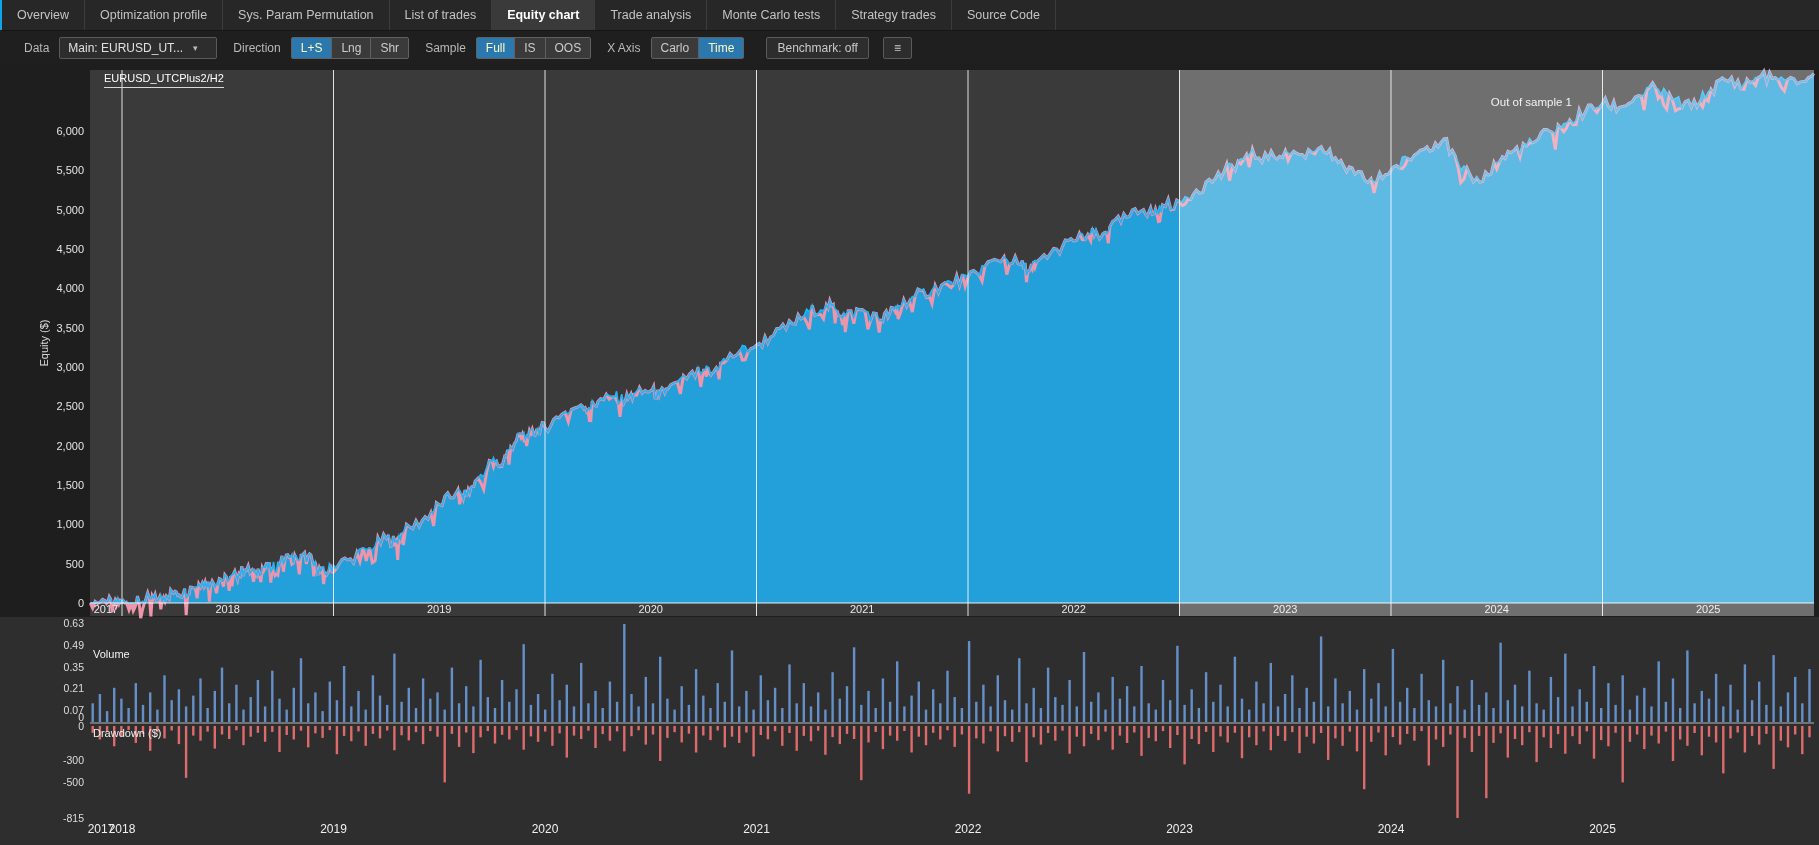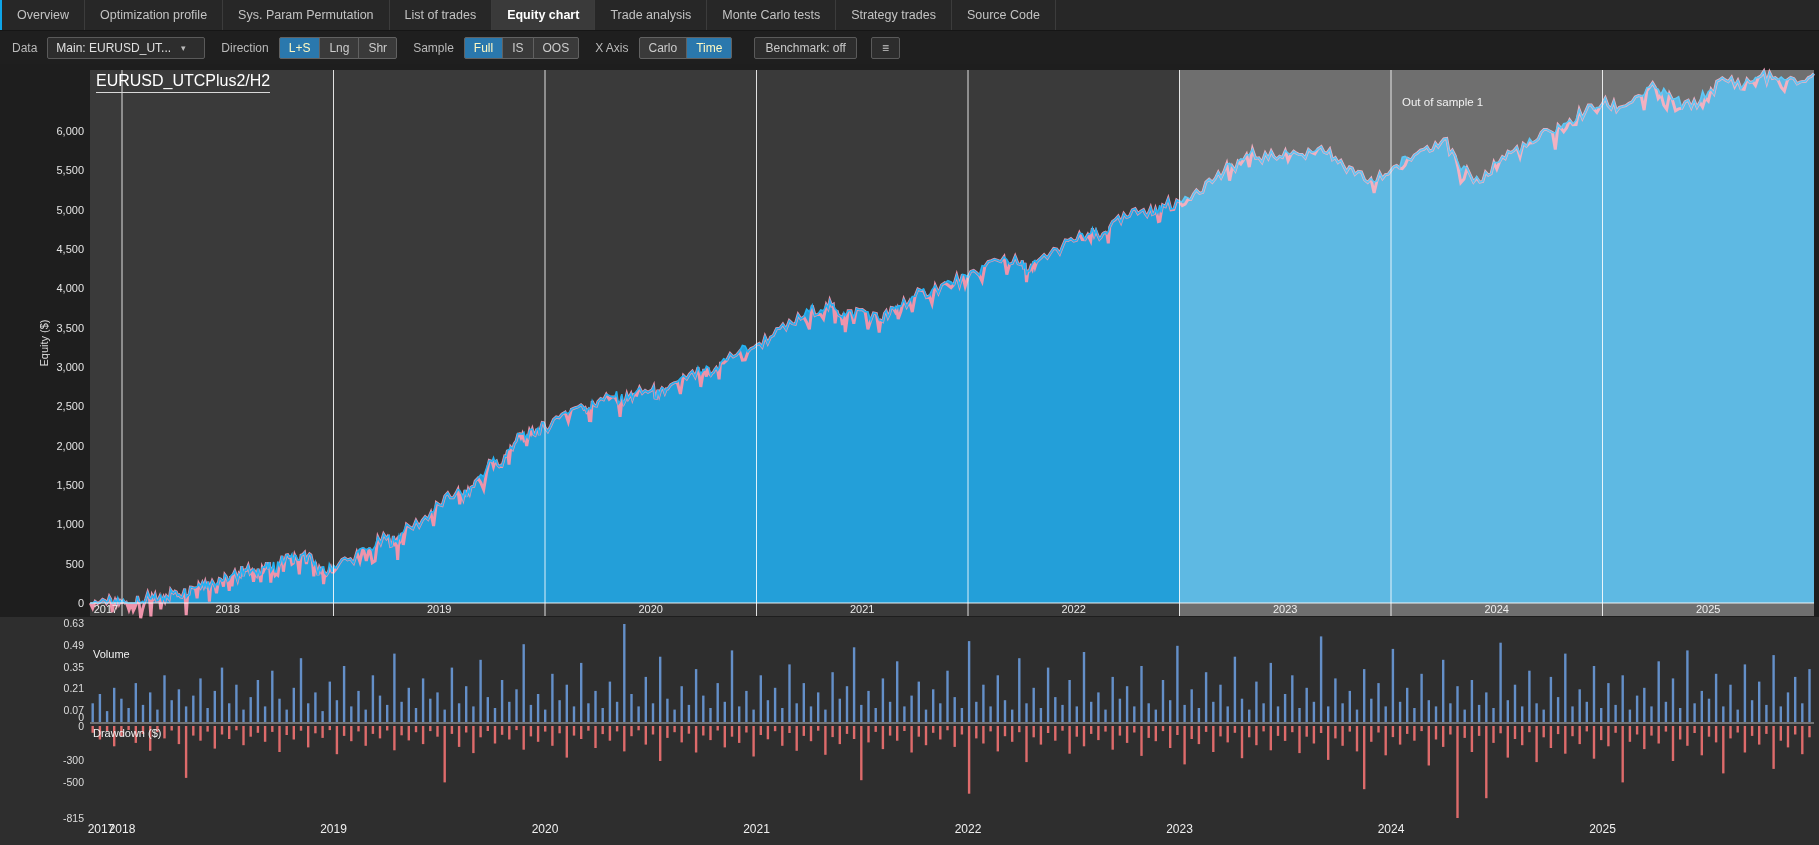--- a/index.html
+++ b/index.html
@@ -2,39 +2,39 @@
 <html><head>
 <meta charset="utf-8">
 <style>
   *{margin:0;padding:0;box-sizing:border-box}
   html,body{width:1819px;height:845px;overflow:hidden}
   body{background:#1e1e1e;font-family:"Liberation Sans",sans-serif;position:relative}
   .tabbar{position:relative;z-index:3;display:flex;height:31px;background:#272727;border-bottom:1px solid #161616}
   .tab{padding:0 15px;line-height:30px;font-size:12.5px;color:#c3c3c3;border-right:1px solid #3c3c3c;cursor:pointer;white-space:nowrap}
   .tab:first-child{border-left:2px solid #0ea5e9}
   .tab.active{background:#3a3a3a;color:#ffffff;font-weight:bold}
-  .toolbar{position:relative;z-index:3;display:flex;align-items:center;height:33px;background:#1f1f1f;padding-left:12px;gap:8px}
+  .toolbar{position:relative;z-index:3;display:flex;align-items:center;height:33px;background:#1f1f1f;padding-left:24px;gap:8px}
   .tlabel{font-size:12px;color:#b9b9b9;margin-right:2px}
   .select{display:flex;align-items:center;background:#2d2d2d;border:1px solid #5a5a5a;border-radius:2px;color:#e0e0e0;font-size:12px;padding:3px 8px;min-width:158px;justify-content:flex-start;margin-right:8px;cursor:pointer}
   .chev{font-size:9px;color:#bbbbbb;margin-left:10px}
   .btngroup{display:flex;margin-right:8px}
   .seg{font-family:inherit;font-size:12px;padding:3px 9px;background:#3a3a3a;color:#cccccc;border:1px solid #616161;margin-left:-1px;cursor:pointer}
   .seg:first-child{margin-left:0;border-radius:2px 0 0 2px}
   .seg:last-child{border-radius:0 2px 2px 0}
   .seg.on{background:#2a78ad;color:#fef9c3}
   .tbtn{font-family:inherit;font-size:12px;padding:3px 10px;background:#2d2d2d;color:#c9c9c9;border:1px solid #5a5a5a;border-radius:2px;cursor:pointer;margin-left:6px}
   #chart{position:absolute;left:0;top:0;z-index:0}
   svg text{font-family:"Liberation Sans",sans-serif}
   .ovl{position:absolute;z-index:1;color:#ffffff;white-space:nowrap}
-  #title{left:96px;top:72px;font-size:16px}
+  #title{left:104px;top:72px;font-size:11px}
   #title span{border-bottom:1px solid #d8d8d8;padding-bottom:3px}
   #ylab{left:44px;top:343px;transform:translate(-50%,-50%) rotate(-90deg);font-size:11px;color:#dcdcdc}
   #vlab{left:93px;top:648px;font-size:11px;color:#f0f0f0}
   #dlab{left:93px;top:727px;font-size:11px;color:#f0f0f0}
-  #ooslab{left:1402px;top:96px;width:170px;text-align:left;font-size:11.5px;color:#f2f2f2}
+  #ooslab{left:1402px;top:96px;width:170px;text-align:right;font-size:11.5px;color:#f2f2f2}
 </style>
 </head>
 <body>
 
 <svg id="chart" width="1819" height="845">
     <rect x="0" y="64" width="1819" height="781" fill="#1e1e1e"></rect>
     <rect x="0" y="617" width="1819" height="228" fill="#2e2e2e"></rect>
     <rect x="90" y="70" width="1724" height="546" fill="#3a3a3a"></rect>
     <path d="M90,603 L90.3,603.0 L92.7,608.2 L95.2,603.0 L97.7,603.4 L100.1,603.0 L102.6,603.0 L105.1,603.0 L106.5,603.4 L107.9,603.0 L109.3,603.0 L110.7,603.0 L112.1,608.0 L113.5,604.6 L115.0,603.0 L116.4,604.5 L117.8,603.0 L119.2,603.8 L120.6,603.0 L122.0,603.0 L123.4,603.0 L124.8,603.0 L126.2,603.0 L127.6,605.9 L129.0,610.1 L130.5,606.1 L131.9,605.4 L133.3,610.9 L134.7,608.0 L136.1,604.0 L137.5,603.0 L138.9,603.0 L140.7,603.6 L142.4,603.0 L144.2,603.6 L146.0,603.0 L147.7,603.0 L149.5,603.0 L150.9,603.0 L152.3,603.0 L153.7,603.0 L155.1,603.0 L156.5,603.0 L158.0,603.0 L159.4,603.0 L160.8,603.0 L162.2,603.0 L163.6,603.0 L165.0,603.0 L166.4,603.0 L167.8,603.0 L169.2,603.0 L170.6,603.0 L172.1,603.0 L173.5,603.0 L174.9,603.0 L176.3,603.0 L177.7,603.0 L179.1,603.0 L180.5,603.0 L181.9,603.0 L183.3,603.0 L184.7,603.0 L186.2,603.0 L187.6,603.0 L189.0,603.0 L190.4,603.0 L191.8,603.0 L193.6,603.0 L195.3,603.0 L197.1,603.0 L198.8,603.0 L200.6,603.0 L202.4,603.0 L203.8,603.0 L205.2,603.0 L206.6,603.0 L208.0,603.0 L209.4,603.0 L210.8,603.0 L212.2,603.0 L213.7,603.0 L215.1,603.0 L216.5,603.0 L217.9,603.0 L219.3,603.0 L220.7,603.0 L222.1,603.0 L223.5,603.0 L224.9,603.0 L226.3,603.0 L227.8,603.0 L229.2,603.0 L230.6,603.0 L232.0,603.0 L233.4,603.0 L234.8,603.0 L236.2,603.0 L237.6,603.0 L239.0,603.0 L240.4,603.0 L241.8,603.0 L243.3,603.0 L244.7,603.0 L246.4,603.0 L248.2,603.0 L250.0,603.0 L251.7,603.0 L253.5,603.0 L255.2,603.0 L256.7,603.0 L258.1,603.0 L259.5,603.0 L260.9,603.0 L262.3,603.0 L263.7,603.0 L265.1,603.0 L266.5,603.0 L267.9,603.0 L269.3,603.0 L270.8,603.0 L272.2,603.0 L273.6,603.0 L275.0,603.0 L276.4,603.0 L277.8,603.0 L279.2,603.0 L280.6,603.0 L282.0,603.0 L283.4,603.0 L284.9,603.0 L286.3,603.0 L287.7,603.0 L289.1,603.0 L290.5,603.0 L291.9,603.0 L293.3,603.0 L294.7,603.0 L296.1,603.0 L297.5,603.0 L299.3,603.0 L301.1,603.0 L302.8,603.0 L304.6,603.0 L306.4,603.0 L308.1,603.0 L309.5,603.0 L310.9,603.0 L312.4,603.0 L313.8,603.0 L315.2,603.0 L316.6,603.0 L318.0,603.0 L319.4,603.0 L320.8,603.0 L322.2,603.0 L323.6,603.0 L325.0,603.0 L326.5,603.0 L327.9,603.0 L329.3,603.0 L330.7,603.0 L332.1,603.0 L333.5,603.0 L336.3,603.0 L339.1,603.0 L342.0,603.0 L344.8,603.0 L347.6,603.0 L350.4,603.0 L353.6,603.0 L356.8,603.0 L359.9,603.0 L363.1,603.0 L366.3,603.0 L369.5,603.0 L372.3,603.0 L375.1,603.0 L377.9,603.0 L380.7,603.0 L383.6,603.0 L386.4,603.0 L387.8,603.0 L389.2,603.0 L390.6,603.0 L392.0,603.0 L393.4,603.0 L394.8,603.0 L396.2,603.0 L397.7,603.0 L399.1,603.0 L400.5,603.0 L401.9,603.0 L403.3,603.0 L406.5,603.0 L409.6,603.0 L412.8,603.0 L416.0,603.0 L419.2,603.0 L422.3,603.0 L425.2,603.0 L428.0,603.0 L430.8,603.0 L433.6,603.0 L436.4,603.0 L439.3,603.0 L442.1,603.0 L444.9,603.0 L447.7,603.0 L450.5,603.0 L453.3,603.0 L456.2,603.0 L457.9,603.0 L459.7,603.0 L461.5,603.0 L463.2,603.0 L465.0,603.0 L466.7,603.0 L468.2,603.0 L469.6,603.0 L471.0,603.0 L472.4,603.0 L473.8,603.0 L475.2,603.0 L478.0,603.0 L480.8,603.0 L483.7,603.0 L486.5,603.0 L489.3,603.0 L492.1,603.0 L493.5,603.0 L494.9,603.0 L496.4,603.0 L497.8,603.0 L499.2,603.0 L500.6,603.0 L502.0,603.0 L503.4,603.0 L504.8,603.0 L506.2,603.0 L507.6,603.0 L509.0,603.0 L510.8,603.0 L512.6,603.0 L514.3,603.0 L516.1,603.0 L517.9,603.0 L519.6,603.0 L521.0,603.0 L522.4,603.0 L523.9,603.0 L525.3,603.0 L526.7,603.0 L528.1,603.0 L529.5,603.0 L530.9,603.0 L532.3,603.0 L533.7,603.0 L535.1,603.0 L536.5,603.0 L538.0,603.0 L539.4,603.0 L540.8,603.0 L542.2,603.0 L543.6,603.0 L545.0,603.0 L547.8,603.0 L550.6,603.0 L553.5,603.0 L556.3,603.0 L559.1,603.0 L561.9,603.0 L565.1,603.0 L568.3,603.0 L571.4,603.0 L574.6,603.0 L577.8,603.0 L581.0,603.0 L582.4,603.0 L583.8,603.0 L585.2,603.0 L586.6,603.0 L588.0,603.0 L589.4,603.0 L590.8,603.0 L592.2,603.0 L593.6,603.0 L595.1,603.0 L596.5,603.0 L597.9,603.0 L600.7,603.0 L603.5,603.0 L606.3,603.0 L609.2,603.0 L612.0,603.0 L614.8,603.0 L616.6,603.0 L618.3,603.0 L620.1,603.0 L621.8,603.0 L623.6,603.0 L625.4,603.0 L626.8,603.0 L628.2,603.0 L629.6,603.0 L631.0,603.0 L632.4,603.0 L633.8,603.0 L636.7,603.0 L639.5,603.0 L642.3,603.0 L645.1,603.0 L647.9,603.0 L650.8,603.0 L652.2,603.0 L653.6,603.0 L655.0,603.0 L656.4,603.0 L657.8,603.0 L659.2,603.0 L660.6,603.0 L662.0,603.0 L663.4,603.0 L664.8,603.0 L666.3,603.0 L667.7,603.0 L670.8,603.0 L674.0,603.0 L677.2,603.0 L680.4,603.0 L683.5,603.0 L686.7,603.0 L689.5,603.0 L692.3,603.0 L695.2,603.0 L698.0,603.0 L700.8,603.0 L703.6,603.0 L705.0,603.0 L706.4,603.0 L707.9,603.0 L709.3,603.0 L710.7,603.0 L712.1,603.0 L713.5,603.0 L714.9,603.0 L716.3,603.0 L717.7,603.0 L719.1,603.0 L720.5,603.0 L723.7,603.0 L726.9,603.0 L730.1,603.0 L733.2,603.0 L736.4,603.0 L739.6,603.0 L742.4,603.0 L745.2,603.0 L748.0,603.0 L750.9,603.0 L753.7,603.0 L756.5,603.0 L759.3,603.0 L762.1,603.0 L765.0,603.0 L767.8,603.0 L770.6,603.0 L773.4,603.0 L776.6,603.0 L779.8,603.0 L782.9,603.0 L786.1,603.0 L789.3,603.0 L792.5,603.0 L795.3,603.0 L798.1,603.0 L800.9,603.0 L803.7,603.0 L806.6,603.0 L809.4,603.0 L812.2,603.0 L815.0,603.0 L817.8,603.0 L820.7,603.0 L823.5,603.0 L826.3,603.0 L828.1,603.0 L829.8,603.0 L831.6,603.0 L833.3,603.0 L835.1,603.0 L836.9,603.0 L838.3,603.0 L839.7,603.0 L841.1,603.0 L842.5,603.0 L843.9,603.0 L845.3,603.0 L848.2,603.0 L851.0,603.0 L853.8,603.0 L856.6,603.0 L859.4,603.0 L862.3,603.0 L865.1,603.0 L867.9,603.0 L870.7,603.0 L873.5,603.0 L876.3,603.0 L879.2,603.0 L880.9,603.0 L882.7,603.0 L884.5,603.0 L886.2,603.0 L888.0,603.0 L889.7,603.0 L891.2,603.0 L892.6,603.0 L894.0,603.0 L895.4,603.0 L896.8,603.0 L898.2,603.0 L901.0,603.0 L903.8,603.0 L906.7,603.0 L909.5,603.0 L912.3,603.0 L915.1,603.0 L917.9,603.0 L920.8,603.0 L923.6,603.0 L926.4,603.0 L929.2,603.0 L932.0,603.0 L935.2,603.0 L938.4,603.0 L941.6,603.0 L944.7,603.0 L947.9,603.0 L951.1,603.0 L953.9,603.0 L956.7,603.0 L959.5,603.0 L962.4,603.0 L965.2,603.0 L968.0,603.0 L970.8,603.0 L973.6,603.0 L976.5,603.0 L979.3,603.0 L982.1,603.0 L984.9,603.0 L988.1,603.0 L991.3,603.0 L994.4,603.0 L997.6,603.0 L1000.8,603.0 L1004.0,603.0 L1006.8,603.0 L1009.6,603.0 L1012.4,603.0 L1015.2,603.0 L1018.1,603.0 L1020.9,603.0 L1022.3,603.0 L1023.7,603.0 L1025.1,603.0 L1026.5,603.0 L1027.9,603.0 L1029.3,603.0 L1030.7,603.0 L1032.2,603.0 L1033.6,603.0 L1035.0,603.0 L1036.4,603.0 L1037.8,603.0 L1041.0,603.0 L1044.1,603.0 L1047.3,603.0 L1050.5,603.0 L1053.7,603.0 L1056.8,603.0 L1059.7,603.0 L1062.5,603.0 L1065.3,603.0 L1068.1,603.0 L1070.9,603.0 L1073.8,603.0 L1076.6,603.0 L1079.4,603.0 L1082.2,603.0 L1085.0,603.0 L1087.8,603.0 L1090.7,603.0 L1092.4,603.0 L1094.2,603.0 L1096.0,603.0 L1097.7,603.0 L1099.5,603.0 L1101.2,603.0 L1102.7,603.0 L1104.1,603.0 L1105.5,603.0 L1106.9,603.0 L1108.3,603.0 L1109.7,603.0 L1112.5,603.0 L1115.3,603.0 L1118.2,603.0 L1121.0,603.0 L1123.8,603.0 L1126.6,603.0 L1129.4,603.0 L1132.3,603.0 L1135.1,603.0 L1137.9,603.0 L1140.7,603.0 L1143.5,603.0 L1145.3,603.0 L1147.1,603.0 L1148.8,603.0 L1150.6,603.0 L1152.4,603.0 L1154.1,603.0 L1155.5,603.0 L1156.9,603.0 L1158.4,603.0 L1159.8,603.0 L1161.2,603.0 L1162.6,603.0 L1165.4,603.0 L1168.2,603.0 L1171.0,603.0 L1173.9,603.0 L1176.7,603.0 L1179.5,603.0 L1182.3,603.0 L1185.1,603.0 L1188.0,603.0 L1190.8,603.0 L1193.6,603.0 L1196.4,603.0 L1199.6,603.0 L1202.8,603.0 L1205.9,603.0 L1209.1,603.0 L1212.3,603.0 L1215.5,603.0 L1218.3,603.0 L1221.1,603.0 L1223.9,603.0 L1226.7,603.0 L1229.6,603.0 L1232.4,603.0 L1235.2,603.0 L1238.0,603.0 L1240.8,603.0 L1243.7,603.0 L1246.5,603.0 L1249.3,603.0 L1252.5,603.0 L1255.6,603.0 L1258.8,603.0 L1262.0,603.0 L1265.2,603.0 L1268.3,603.0 L1271.2,603.0 L1274.0,603.0 L1276.8,603.0 L1279.6,603.0 L1282.4,603.0 L1285.3,603.0 L1288.1,603.0 L1290.9,603.0 L1293.7,603.0 L1296.5,603.0 L1299.3,603.0 L1302.2,603.0 L1305.3,603.0 L1308.5,603.0 L1311.7,603.0 L1314.9,603.0 L1318.0,603.0 L1321.2,603.0 L1324.0,603.0 L1326.8,603.0 L1329.7,603.0 L1332.5,603.0 L1335.3,603.0 L1338.1,603.0 L1340.9,603.0 L1343.8,603.0 L1346.6,603.0 L1349.4,603.0 L1352.2,603.0 L1355.0,603.0 L1358.2,603.0 L1361.4,603.0 L1364.6,603.0 L1367.7,603.0 L1370.9,603.0 L1374.1,603.0 L1376.9,603.0 L1379.7,603.0 L1382.5,603.0 L1385.4,603.0 L1388.2,603.0 L1391.0,603.0 L1393.8,603.0 L1396.6,603.0 L1399.5,603.0 L1402.3,603.0 L1405.1,603.0 L1407.9,603.0 L1411.1,603.0 L1414.3,603.0 L1417.4,603.0 L1420.6,603.0 L1423.8,603.0 L1427.0,603.0 L1429.8,603.0 L1432.6,603.0 L1435.4,603.0 L1438.2,603.0 L1441.1,603.0 L1443.9,603.0 L1446.7,603.0 L1449.5,603.0 L1452.3,603.0 L1455.2,603.0 L1458.0,603.0 L1460.8,603.0 L1464.0,603.0 L1467.1,603.0 L1470.3,603.0 L1473.5,603.0 L1476.7,603.0 L1479.8,603.0 L1482.7,603.0 L1485.5,603.0 L1488.3,603.0 L1491.1,603.0 L1493.9,603.0 L1496.8,603.0 L1499.6,603.0 L1502.4,603.0 L1505.2,603.0 L1508.0,603.0 L1510.8,603.0 L1513.7,603.0 L1516.8,603.0 L1520.0,603.0 L1523.2,603.0 L1526.4,603.0 L1529.5,603.0 L1532.7,603.0 L1535.5,603.0 L1538.3,603.0 L1541.2,603.0 L1544.0,603.0 L1546.8,603.0 L1549.6,603.0 L1552.4,603.0 L1555.3,603.0 L1558.1,603.0 L1560.9,603.0 L1563.7,603.0 L1566.5,603.0 L1569.7,603.0 L1572.9,603.0 L1576.1,603.0 L1579.2,603.0 L1582.4,603.0 L1585.6,603.0 L1588.4,603.0 L1591.2,603.0 L1594.0,603.0 L1596.9,603.0 L1599.7,603.0 L1602.5,603.0 L1605.3,603.0 L1608.1,603.0 L1611.0,603.0 L1613.8,603.0 L1616.6,603.0 L1619.4,603.0 L1622.6,603.0 L1625.8,603.0 L1628.9,603.0 L1632.1,603.0 L1635.3,603.0 L1638.5,603.0 L1641.3,603.0 L1644.1,603.0 L1646.9,603.0 L1649.7,603.0 L1652.6,603.0 L1655.4,603.0 L1658.2,603.0 L1661.0,603.0 L1663.8,603.0 L1666.7,603.0 L1669.5,603.0 L1672.3,603.0 L1675.5,603.0 L1678.6,603.0 L1681.8,603.0 L1685.0,603.0 L1688.2,603.0 L1691.3,603.0 L1694.2,603.0 L1697.0,603.0 L1699.8,603.0 L1702.6,603.0 L1705.4,603.0 L1708.3,603.0 L1711.1,603.0 L1713.9,603.0 L1716.7,603.0 L1719.5,603.0 L1722.3,603.0 L1725.2,603.0 L1728.3,603.0 L1731.5,603.0 L1734.7,603.0 L1737.9,603.0 L1741.0,603.0 L1744.2,603.0 L1747.0,603.0 L1749.8,603.0 L1752.7,603.0 L1755.5,603.0 L1758.3,603.0 L1761.1,603.0 L1763.9,603.0 L1766.8,603.0 L1769.6,603.0 L1772.4,603.0 L1775.2,603.0 L1778.0,603.0 L1781.2,603.0 L1784.4,603.0 L1787.6,603.0 L1790.7,603.0 L1793.9,603.0 L1797.1,603.0 L1799.9,603.0 L1802.7,603.0 L1805.5,603.0 L1808.4,603.0 L1811.2,603.0 L1814.0,603.0 L1814,603 Z" fill="#ee94ab"></path>
     <path d="M90,603 L90.3,603.0 L92.7,603.0 L95.2,601.5 L97.7,603.0 L100.1,602.0 L102.6,599.4 L105.1,600.6 L106.5,603.0 L107.9,601.5 L109.3,596.7 L110.7,599.2 L112.1,603.0 L113.5,603.0 L115.0,600.2 L116.4,603.0 L117.8,598.0 L119.2,603.0 L120.6,600.8 L122.0,602.2 L123.4,599.6 L124.8,602.8 L126.2,602.2 L127.6,603.0 L129.0,603.0 L130.5,603.0 L131.9,603.0 L133.3,603.0 L134.7,603.0 L136.1,603.0 L137.5,596.1 L138.9,601.4 L140.7,603.0 L142.4,601.4 L144.2,603.0 L146.0,598.4 L147.7,592.7 L149.5,598.3 L150.9,599.0 L152.3,595.7 L153.7,598.2 L155.1,594.4 L156.5,600.8 L158.0,600.6 L159.4,597.4 L160.8,595.3 L162.2,601.0 L163.6,597.3 L165.0,601.2 L166.4,595.9 L167.8,597.6 L169.2,599.2 L170.6,589.6 L172.1,592.1 L173.5,593.2 L174.9,591.2 L176.3,591.9 L177.7,595.4 L179.1,594.8 L180.5,596.9 L181.9,597.3 L183.3,593.6 L184.7,588.6 L186.2,597.5 L187.6,595.6 L189.0,594.7 L190.4,587.1 L191.8,587.3 L193.6,587.9 L195.3,587.9 L197.1,586.6 L198.8,584.0 L200.6,587.4 L202.4,582.5 L203.8,586.8 L205.2,582.1 L206.6,588.1 L208.0,581.7 L209.4,588.5 L210.8,584.9 L212.2,580.9 L213.7,583.7 L215.1,586.9 L216.5,583.5 L217.9,584.8 L219.3,578.6 L220.7,579.2 L222.1,581.2 L223.5,580.5 L224.9,574.8 L226.3,576.6 L227.8,581.0 L229.2,579.7 L230.6,576.2 L232.0,574.7 L233.4,574.1 L234.8,571.0 L236.2,575.5 L237.6,580.1 L239.0,573.8 L240.4,575.7 L241.8,566.3 L243.3,576.2 L244.7,570.0 L246.4,570.4 L248.2,565.8 L250.0,573.1 L251.7,570.6 L253.5,569.2 L255.2,572.3 L256.7,575.1 L258.1,568.7 L259.5,575.3 L260.9,574.5 L262.3,567.7 L263.7,566.8 L265.1,567.6 L266.5,562.4 L267.9,569.2 L269.3,562.2 L270.8,571.7 L272.2,569.2 L273.6,562.0 L275.0,571.8 L276.4,571.9 L277.8,561.5 L279.2,565.7 L280.6,562.1 L282.0,555.8 L283.4,563.4 L284.9,560.6 L286.3,555.0 L287.7,554.7 L289.1,557.4 L290.5,557.0 L291.9,554.3 L293.3,563.2 L294.7,555.3 L296.1,555.6 L297.5,560.1 L299.3,560.2 L301.1,555.2 L302.8,554.6 L304.6,552.6 L306.4,561.8 L308.1,555.8 L309.5,553.8 L310.9,554.9 L312.4,561.2 L313.8,565.0 L315.2,561.8 L316.6,569.2 L318.0,575.1 L319.4,567.8 L320.8,570.9 L322.2,566.9 L323.6,566.8 L325.0,573.1 L326.5,574.9 L327.9,572.6 L329.3,564.0 L330.7,567.2 L332.1,571.9 L333.5,565.2 L336.3,568.2 L339.1,563.7 L342.0,559.3 L344.8,557.9 L347.6,559.9 L350.4,558.9 L353.6,563.1 L356.8,552.5 L359.9,548.9 L363.1,547.8 L366.3,549.8 L369.5,547.9 L372.3,550.4 L375.1,546.2 L377.9,537.3 L380.7,543.6 L383.6,534.1 L386.4,538.5 L387.8,536.5 L389.2,535.4 L390.6,546.3 L392.0,545.9 L393.4,536.0 L394.8,541.6 L396.2,540.6 L397.7,543.1 L399.1,535.5 L400.5,539.4 L401.9,533.0 L403.3,532.2 L406.5,524.3 L409.6,526.7 L412.8,528.8 L416.0,520.6 L419.2,526.7 L422.3,520.4 L425.2,516.7 L428.0,519.3 L430.8,512.3 L433.6,511.5 L436.4,502.7 L439.3,504.7 L442.1,505.6 L444.9,495.9 L447.7,492.8 L450.5,497.8 L453.3,497.7 L456.2,492.9 L457.9,489.5 L459.7,490.4 L461.5,493.7 L463.2,498.9 L465.0,490.0 L466.7,496.8 L468.2,489.6 L469.6,493.3 L471.0,487.3 L472.4,486.5 L473.8,486.3 L475.2,481.1 L478.0,478.1 L480.8,474.6 L483.7,476.6 L486.5,468.0 L489.3,460.5 L492.1,461.4 L493.5,457.7 L494.9,462.0 L496.4,460.4 L497.8,465.3 L499.2,466.7 L500.6,465.3 L502.0,466.0 L503.4,461.2 L504.8,455.9 L506.2,456.1 L507.6,450.1 L509.0,449.6 L510.8,447.1 L512.6,449.2 L514.3,443.6 L516.1,441.1 L517.9,433.4 L519.6,433.9 L521.0,434.0 L522.4,434.1 L523.9,432.5 L525.3,438.7 L526.7,435.2 L528.1,437.8 L529.5,430.4 L530.9,429.3 L532.3,429.3 L533.7,434.4 L535.1,435.2 L536.5,429.9 L538.0,428.1 L539.4,435.1 L540.8,427.5 L542.2,422.4 L543.6,422.7 L545.0,427.6 L547.8,431.4 L550.6,426.2 L553.5,419.4 L556.3,417.0 L559.1,417.7 L561.9,414.2 L565.1,412.2 L568.3,413.8 L571.4,409.3 L574.6,408.0 L577.8,407.0 L581.0,404.8 L582.4,406.1 L583.8,408.9 L585.2,407.8 L586.6,411.7 L588.0,409.3 L589.4,407.9 L590.8,408.6 L592.2,401.1 L593.6,404.4 L595.1,405.8 L596.5,406.0 L597.9,401.6 L600.7,398.5 L603.5,399.8 L606.3,394.3 L609.2,395.6 L612.0,396.9 L614.8,396.9 L616.6,391.3 L618.3,403.8 L620.1,401.1 L621.8,394.2 L623.6,403.8 L625.4,400.0 L626.8,394.2 L628.2,398.7 L629.6,396.4 L631.0,393.7 L632.4,398.9 L633.8,394.5 L636.7,391.0 L639.5,387.6 L642.3,393.2 L645.1,390.4 L647.9,392.3 L650.8,390.6 L652.2,389.7 L653.6,386.5 L655.0,398.0 L656.4,398.3 L657.8,389.8 L659.2,395.3 L660.6,390.3 L662.0,387.9 L663.4,388.6 L664.8,393.0 L666.3,388.9 L667.7,389.0 L670.8,384.6 L674.0,382.8 L677.2,382.0 L680.4,378.2 L683.5,375.6 L686.7,378.8 L689.5,374.0 L692.3,371.2 L695.2,376.8 L698.0,367.3 L700.8,373.8 L703.6,370.1 L705.0,370.0 L706.4,366.3 L707.9,367.2 L709.3,369.5 L710.7,375.3 L712.1,373.3 L713.5,372.2 L714.9,369.5 L716.3,367.6 L717.7,370.4 L719.1,368.1 L720.5,363.1 L723.7,358.8 L726.9,360.0 L730.1,353.6 L733.2,356.8 L736.4,355.1 L739.6,351.3 L742.4,345.4 L745.2,346.1 L748.0,351.9 L750.9,348.6 L753.7,347.5 L756.5,345.0 L759.3,343.4 L762.1,346.8 L765.0,336.5 L767.8,343.3 L770.6,337.0 L773.4,335.5 L776.6,328.6 L779.8,328.3 L782.9,324.1 L786.1,329.2 L789.3,320.7 L792.5,323.7 L795.3,324.2 L798.1,314.6 L800.9,318.9 L803.7,317.0 L806.6,309.1 L809.4,311.9 L812.2,305.3 L815.0,315.5 L817.8,314.2 L820.7,309.9 L823.5,310.8 L826.3,304.9 L828.1,308.4 L829.8,300.7 L831.6,305.6 L833.3,304.4 L835.1,309.0 L836.9,310.4 L838.3,314.7 L839.7,315.9 L841.1,316.3 L842.5,318.0 L843.9,313.0 L845.3,315.9 L848.2,310.8 L851.0,310.7 L853.8,317.4 L856.6,308.8 L859.4,309.7 L862.3,309.6 L865.1,311.7 L867.9,311.8 L870.7,320.6 L873.5,313.0 L876.3,313.5 L879.2,319.8 L880.9,320.4 L882.7,321.5 L884.5,313.4 L886.2,310.9 L888.0,317.2 L889.7,313.5 L891.2,307.4 L892.6,307.6 L894.0,309.2 L895.4,306.5 L896.8,308.7 L898.2,305.6 L901.0,306.1 L903.8,299.6 L906.7,306.7 L909.5,301.4 L912.3,296.4 L915.1,296.2 L917.9,289.1 L920.8,290.4 L923.6,289.0 L926.4,297.4 L929.2,295.9 L932.0,289.9 L935.2,285.5 L938.4,293.1 L941.6,284.9 L944.7,282.9 L947.9,280.6 L951.1,282.0 L953.9,284.6 L956.7,275.3 L959.5,285.6 L962.4,274.5 L965.2,274.9 L968.0,277.3 L970.8,271.4 L973.6,270.4 L976.5,272.6 L979.3,275.3 L982.1,265.6 L984.9,266.3 L988.1,261.6 L991.3,260.7 L994.4,259.3 L997.6,260.3 L1000.8,261.7 L1004.0,256.9 L1006.8,259.4 L1009.6,264.1 L1012.4,263.3 L1015.2,256.4 L1018.1,263.8 L1020.9,264.7 L1022.3,260.4 L1023.7,269.0 L1025.1,262.9 L1026.5,275.1 L1027.9,271.0 L1029.3,271.0 L1030.7,266.7 L1032.2,264.0 L1033.6,261.5 L1035.0,260.5 L1036.4,262.7 L1037.8,260.8 L1041.0,257.9 L1044.1,254.7 L1047.3,258.0 L1050.5,253.0 L1053.7,248.5 L1056.8,249.0 L1059.7,253.6 L1062.5,246.4 L1065.3,240.0 L1068.1,240.5 L1070.9,238.7 L1073.8,241.1 L1076.6,240.2 L1079.4,233.1 L1082.2,233.6 L1085.0,239.6 L1087.8,234.6 L1090.7,233.3 L1092.4,228.3 L1094.2,235.4 L1096.0,229.3 L1097.7,235.0 L1099.5,239.0 L1101.2,237.2 L1102.7,234.0 L1104.1,232.8 L1105.5,232.2 L1106.9,233.8 L1108.3,231.4 L1109.7,227.0 L1112.5,221.4 L1115.3,219.5 L1118.2,216.3 L1121.0,222.4 L1123.8,213.8 L1126.6,217.5 L1129.4,216.3 L1132.3,209.8 L1135.1,208.7 L1137.9,213.6 L1140.7,211.3 L1143.5,209.7 L1145.3,213.7 L1147.1,216.2 L1148.8,212.2 L1150.6,207.6 L1152.4,214.4 L1154.1,213.6 L1155.5,208.8 L1156.9,213.3 L1158.4,210.3 L1159.8,205.3 L1161.2,212.3 L1162.6,204.9 L1165.4,206.5 L1168.2,198.8 L1171.0,209.0 L1173.9,208.3 L1176.7,200.1 L1179.5,201.8 L1182.3,201.3 L1185.1,196.5 L1188.0,197.9 L1190.8,199.5 L1193.6,193.7 L1196.4,190.0 L1199.6,193.4 L1202.8,192.4 L1205.9,182.1 L1209.1,179.2 L1212.3,182.2 L1215.5,178.2 L1218.3,172.3 L1221.1,177.6 L1223.9,171.7 L1226.7,164.1 L1229.6,163.4 L1232.4,166.4 L1235.2,170.6 L1238.0,161.3 L1240.8,158.8 L1243.7,159.6 L1246.5,154.7 L1249.3,154.6 L1252.5,149.3 L1255.6,158.4 L1258.8,157.8 L1262.0,162.3 L1265.2,153.1 L1268.3,158.5 L1271.2,151.1 L1274.0,156.5 L1276.8,159.0 L1279.6,156.2 L1282.4,157.5 L1285.3,150.7 L1288.1,153.2 L1290.9,154.6 L1293.7,151.3 L1296.5,153.2 L1299.3,154.6 L1302.2,154.6 L1305.3,158.0 L1308.5,149.5 L1311.7,152.4 L1314.9,151.2 L1318.0,148.8 L1321.2,146.7 L1324.0,152.2 L1326.8,153.4 L1329.7,149.3 L1332.5,159.6 L1335.3,157.6 L1338.1,162.5 L1340.9,160.4 L1343.8,166.3 L1346.6,171.6 L1349.4,166.9 L1352.2,168.0 L1355.0,174.3 L1358.2,171.4 L1361.4,171.9 L1364.6,179.9 L1367.7,182.4 L1370.9,178.7 L1374.1,182.1 L1376.9,180.9 L1379.7,172.9 L1382.5,178.4 L1385.4,174.7 L1388.2,174.1 L1391.0,170.3 L1393.8,166.7 L1396.6,165.5 L1399.5,168.0 L1402.3,157.2 L1405.1,156.4 L1407.9,158.5 L1411.1,160.0 L1414.3,155.0 L1417.4,153.0 L1420.6,150.2 L1423.8,149.3 L1427.0,146.7 L1429.8,151.2 L1432.6,150.0 L1435.4,143.1 L1438.2,146.9 L1441.1,142.4 L1443.9,138.9 L1446.7,138.4 L1449.5,153.7 L1452.3,150.3 L1455.2,155.8 L1458.0,162.4 L1460.8,170.3 L1464.0,166.1 L1467.1,168.1 L1470.3,175.1 L1473.5,182.0 L1476.7,176.7 L1479.8,182.1 L1482.7,181.4 L1485.5,172.0 L1488.3,175.1 L1491.1,173.8 L1493.9,162.4 L1496.8,162.5 L1499.6,161.7 L1502.4,156.7 L1505.2,158.6 L1508.0,151.3 L1510.8,152.6 L1513.7,150.7 L1516.8,147.0 L1520.0,153.8 L1523.2,143.4 L1526.4,146.2 L1529.5,138.6 L1532.7,142.8 L1535.5,141.3 L1538.3,138.9 L1541.2,132.3 L1544.0,129.5 L1546.8,129.5 L1549.6,131.0 L1552.4,132.5 L1555.3,132.7 L1558.1,125.0 L1560.9,128.2 L1563.7,123.6 L1566.5,123.1 L1569.7,120.1 L1572.9,123.8 L1576.1,120.3 L1579.2,109.7 L1582.4,118.2 L1585.6,111.3 L1588.4,105.0 L1591.2,105.0 L1594.0,109.2 L1596.9,107.5 L1599.7,107.5 L1602.5,103.5 L1605.3,98.1 L1608.1,105.8 L1611.0,108.9 L1613.8,101.4 L1616.6,111.1 L1619.4,107.4 L1622.6,106.4 L1625.8,105.6 L1628.9,103.4 L1632.1,101.8 L1635.3,97.0 L1638.5,95.6 L1641.3,96.2 L1644.1,94.8 L1646.9,87.6 L1649.7,87.1 L1652.6,82.9 L1655.4,87.7 L1658.2,89.3 L1661.0,94.9 L1663.8,88.5 L1666.7,93.0 L1669.5,94.0 L1672.3,99.5 L1675.5,98.6 L1678.6,96.8 L1681.8,108.3 L1685.0,101.8 L1688.2,100.2 L1691.3,107.4 L1694.2,100.3 L1697.0,107.2 L1699.8,102.3 L1702.6,91.2 L1705.4,98.1 L1708.3,91.7 L1711.1,89.4 L1713.9,93.7 L1716.7,81.3 L1719.5,79.9 L1722.3,77.8 L1725.2,79.9 L1728.3,81.6 L1731.5,77.3 L1734.7,85.5 L1737.9,80.5 L1741.0,88.9 L1744.2,83.8 L1747.0,79.1 L1749.8,82.5 L1752.7,81.7 L1755.5,77.6 L1758.3,77.6 L1761.1,75.9 L1763.9,71.3 L1766.8,82.5 L1769.6,72.5 L1772.4,78.4 L1775.2,77.6 L1778.0,79.9 L1781.2,77.0 L1784.4,79.8 L1787.6,79.7 L1790.7,77.4 L1793.9,78.7 L1797.1,83.8 L1799.9,82.1 L1802.7,81.4 L1805.5,81.3 L1808.4,77.6 L1811.2,76.4 L1814.0,73.6 L1814,603 Z" fill="#239fd9"></path>

